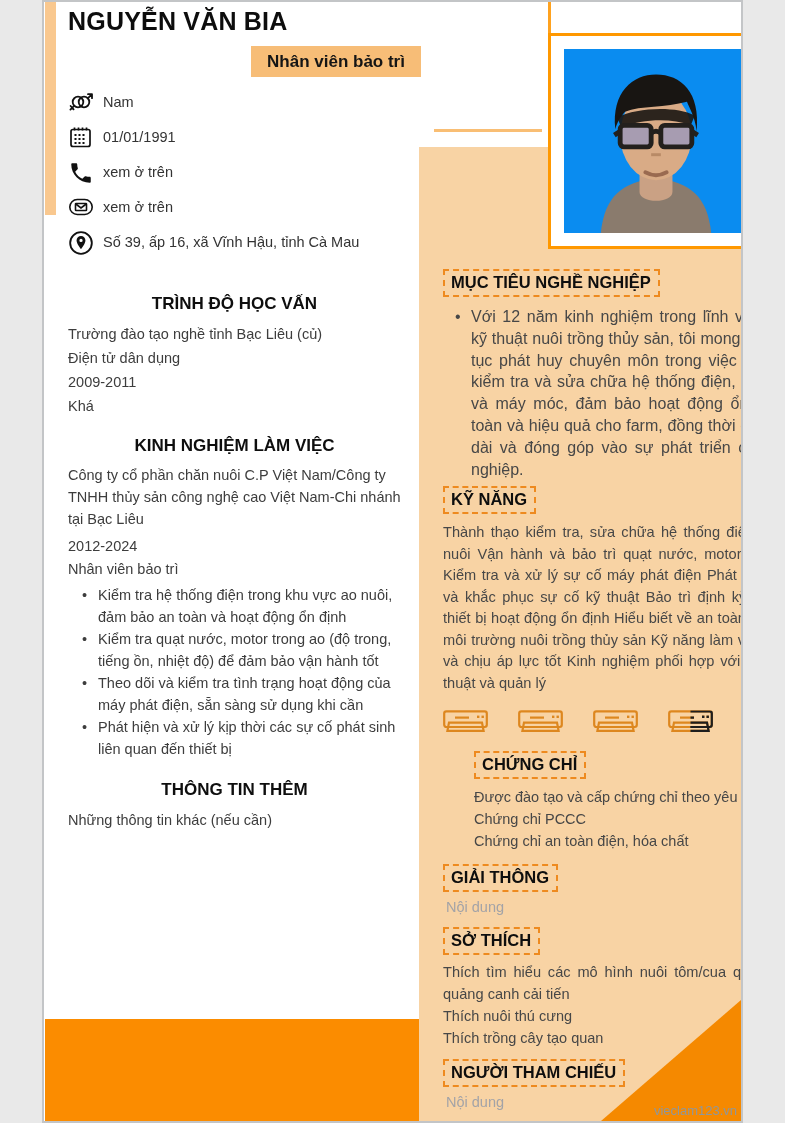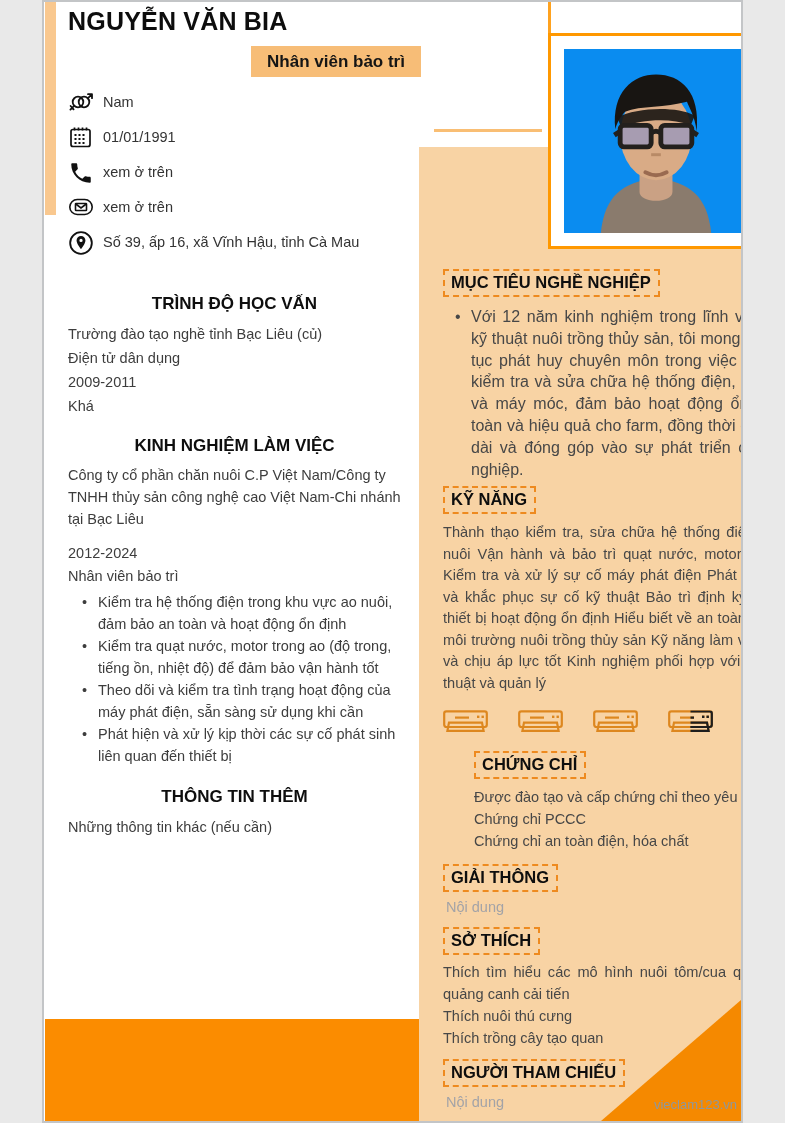--- a/index.html
+++ b/index.html
@@ -14,21 +14,21 @@
   .accent-strip { position:absolute; left:1px; top:0; width:11px; height:213px; background:#f9c88f; }
   .right-col-bg { position:absolute; left:375px; top:145px; width:406px; height:974px; background:#f8d3a4; }
   .tick-left  { position:absolute; left:390px; top:127px; width:108px; height:3px; background:#f9be74; }
   .tick-right { position:absolute; left:726px; top:127px; width:55px;  height:3px; background:#f9be74; }
   .photo-stub { position:absolute; left:504px; top:0; width:3px; height:34px; background:#ffa21f; }
   .footer-band { position:absolute; left:1px; top:1017px; width:374px; height:102px; background:#fb8c00; }
   .corner-triangle {
     position:absolute; right:0; bottom:0; width:140px; height:121px; background:#f58900;
     clip-path:polygon(100% 0, 100% 100%, 0 100%);
   }
-  .watermark { position:absolute; right:4px; bottom:9px; font-size:13px; color:#8f979b;text-align:right; }
+  .watermark { position:absolute; right:4px; bottom:3px; font-size:13px; color:#8f979b;text-align:right; }
 
   
   .photo-frame {
     position:absolute; left:504px; top:31px; width:216px; height:216px;
     border:3px solid #ff9800; background:#ffffff; padding:13px;
   }
   .photo { width:100%; height:100%; display:block; }
 
   
   .name { position:absolute; left:24px; top:5px; font-size:25px; font-weight:800; color:#0d0d0d; letter-spacing:.2px; }
@@ -39,21 +39,21 @@
   }
   .contact { position:absolute; left:24px; top:88px; width:345px; }
   .contact-row { display:flex; align-items:center; margin-bottom:11px; }
   .contact-row .cicon { width:26px; height:24px; flex:0 0 26px; margin-right:9px; color:#111; }
   .contact-row .ctext { font-size:14.5px; color:#333; }
 
   .left-body { position:absolute; left:24px; top:292px; width:333px; color:#3d3d3d; }
   .lhead { font-size:17px; font-weight:700; color:#0e0e0e; margin-bottom:8px;text-align:center; }
   .lline { font-size:14.5px; line-height:24px; color:#3d3d3d; }
   .lpar  { font-size:14.5px; line-height:22px; color:#3d3d3d; }
-  .sp18 { margin-top:18px; } .sp20 { margin-top:20px; } .sp4 { margin-top:11px; }
+  .sp18 { margin-top:18px; } .sp20 { margin-top:20px; } .sp4 { margin-top:4px; }
   ul.plain { list-style:none; margin-top:5px; }
   ul.plain li { position:relative; padding-left:30px; font-size:14.5px; line-height:21.5px; margin-bottom:1px; color:#3d3d3d; }
   ul.plain li::before { content:"•"; position:absolute; left:14px; top:0; color:#3d3d3d; }
 
   
   .right-body { position:absolute; left:377px; top:147px; width:404px; padding:120px 9px 0 22px; color:#4a4a4a; }
   .rhead {
     display:inline-block; border:2px dashed #ee8a1f; padding:2px 7px 3px 6px;
     font-size:16.5px; font-weight:700; color:#0e0e0e; background:transparent;
   }

